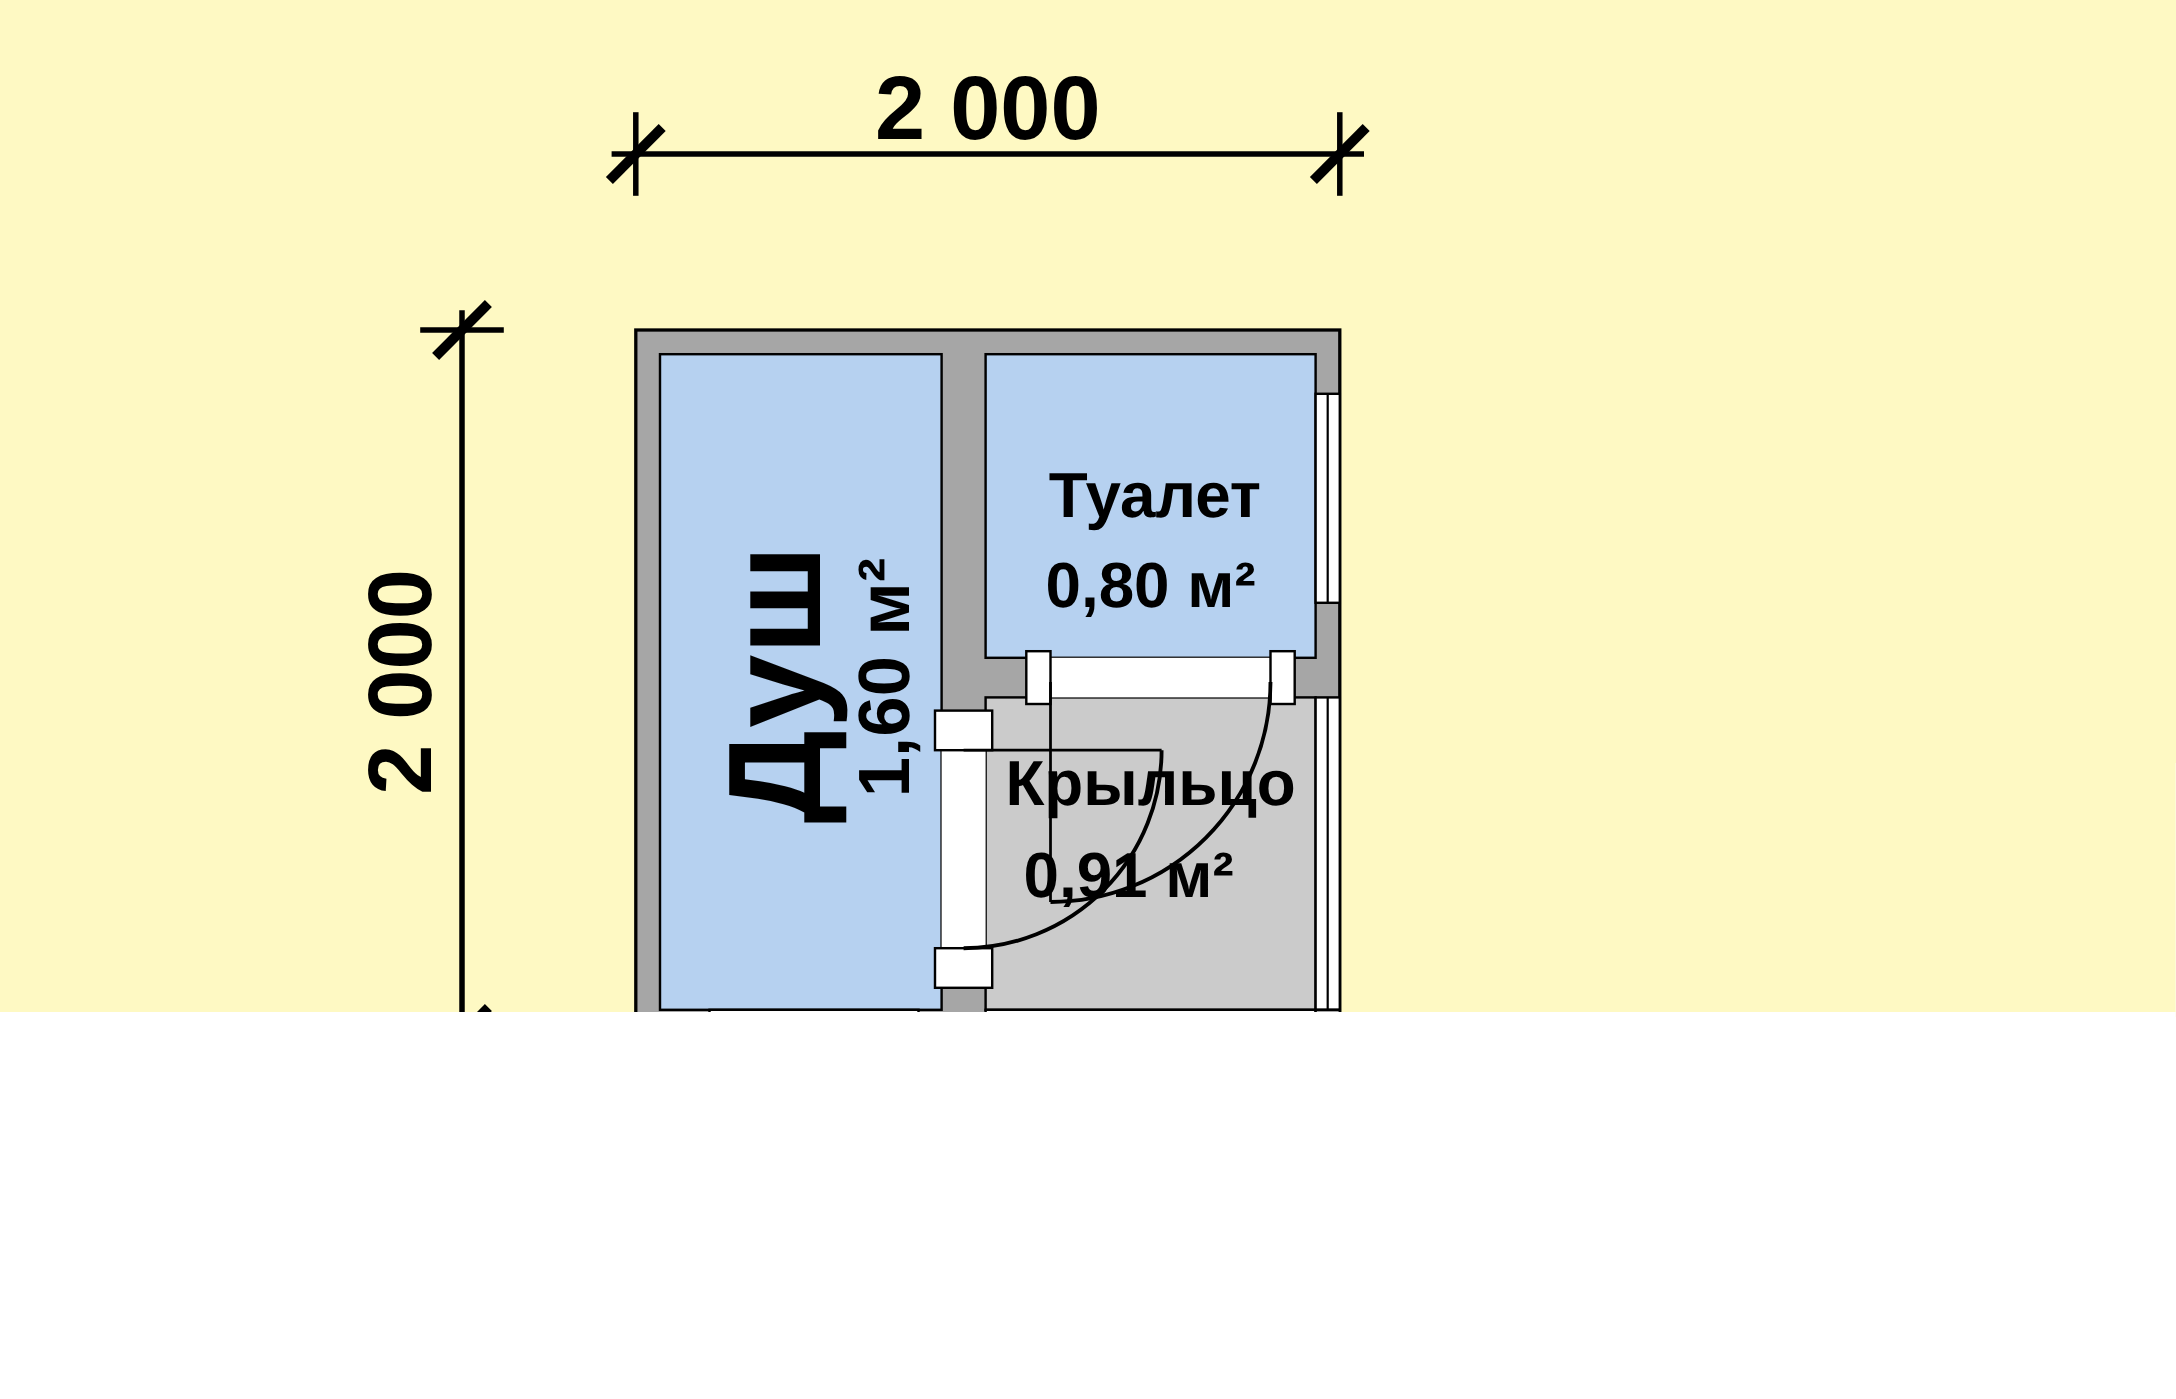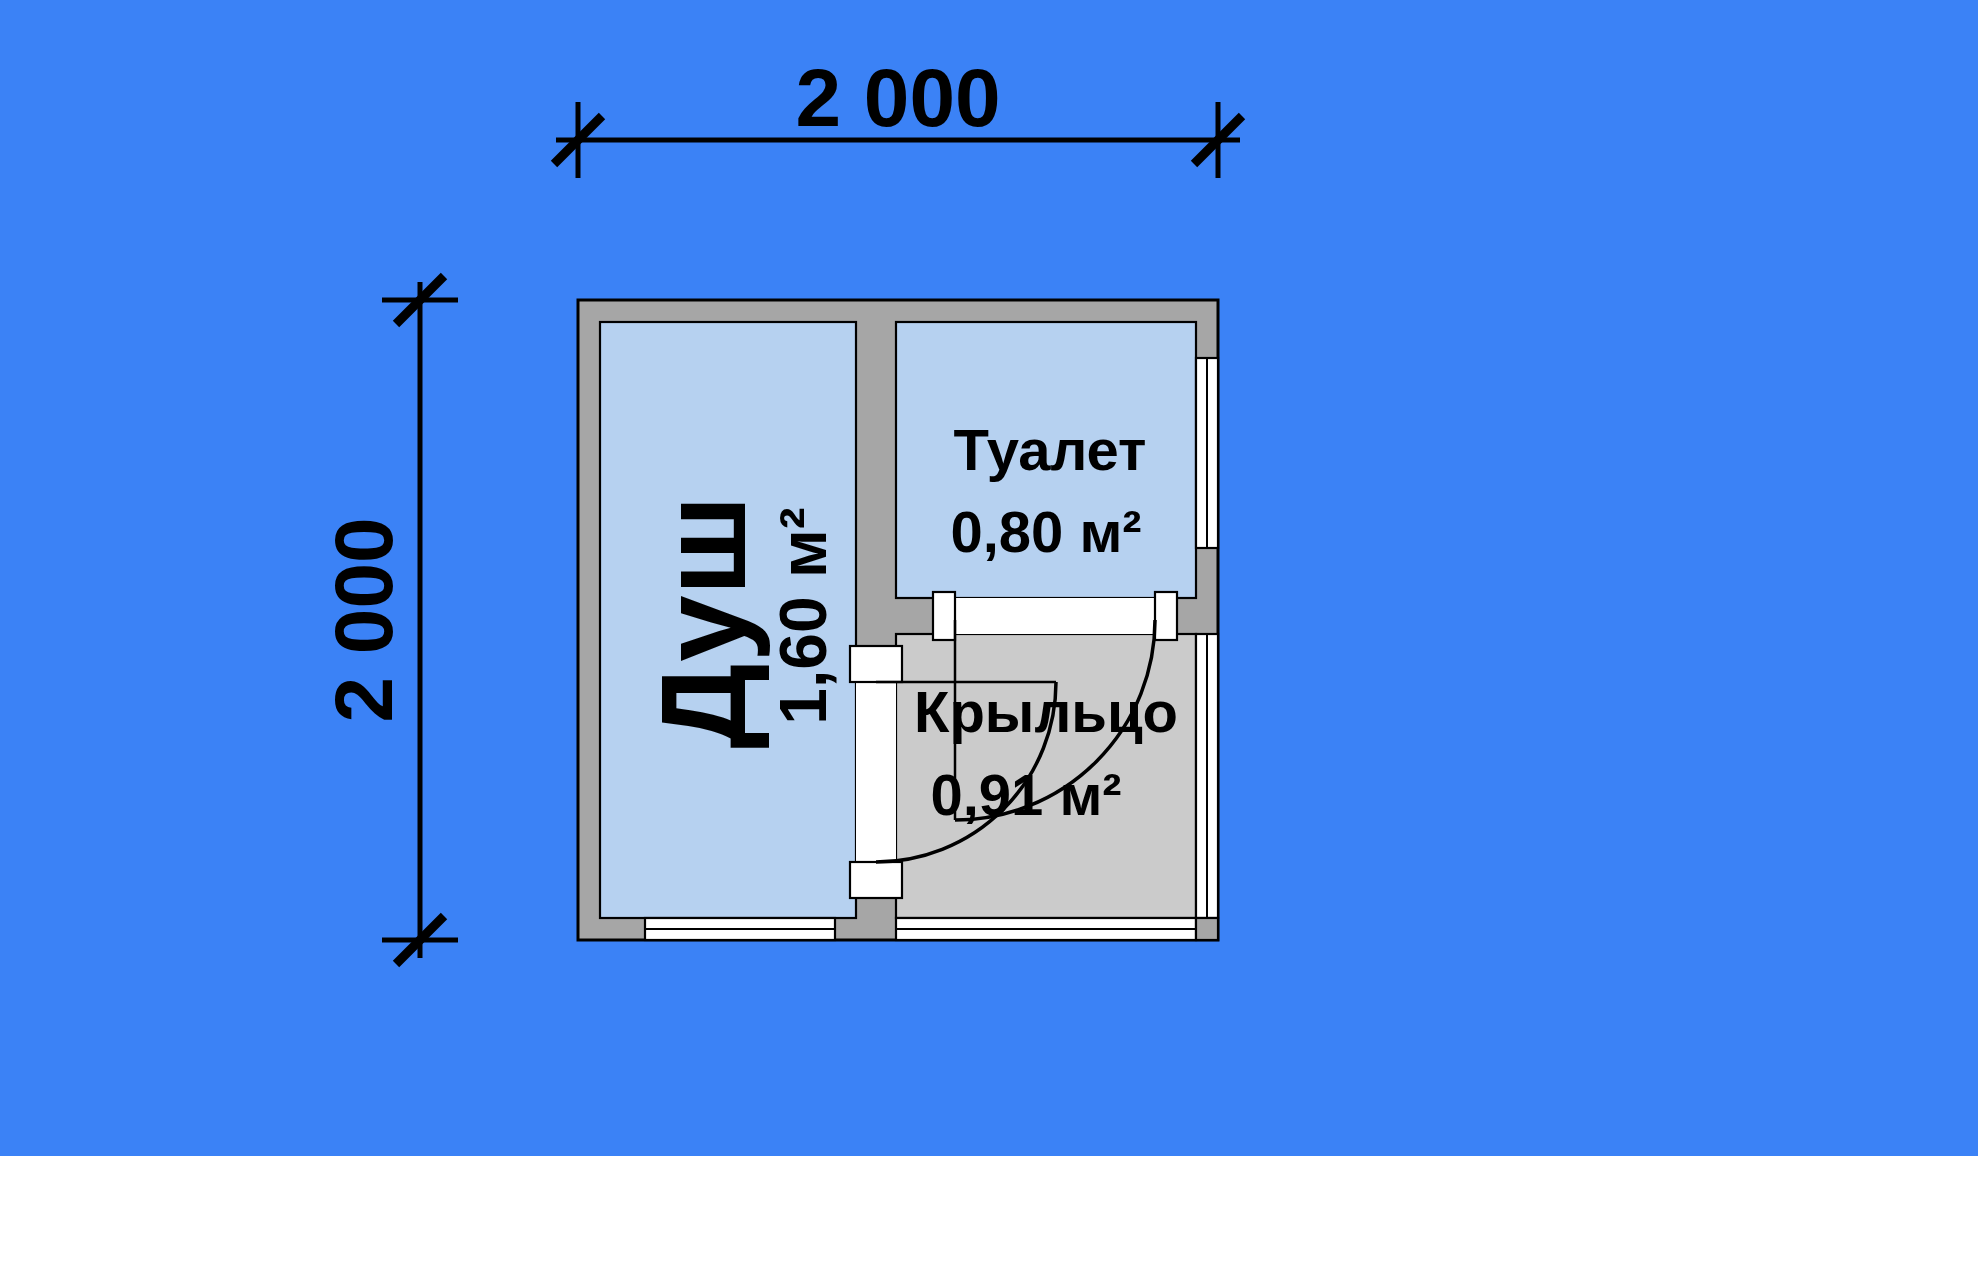--- a/index.html
+++ b/index.html
@@ -1,16 +1,16 @@
 <!DOCTYPE html>
 <html><head>
 <meta charset="utf-8">
 <style>
   html,body{margin:0;padding:0;background:#ffffff;}
-  .canvas{position:relative;width:1978px;height:1156px;background:#3b82f6;overflow:hidden;}
+  .canvas{position:relative;width:1978px;height:920px;background:#fef9c3;overflow:hidden;}
   svg{display:block;}
   text{font-family:"Liberation Sans","DejaVu Sans",sans-serif;font-weight:700;fill:#000;text-anchor:middle;}
   .t-dim{font-size:82px;}
   .t-room-lg{font-size:120px;}
   .t-area-lg{font-size:66px;}
   .t-room{font-size:58px;}
   .s3{stroke:#000;stroke-width:3;}
   .s2{stroke:#000;stroke-width:2.2;}
   .white{fill:#ffffff;}
   .dimline{stroke:#000;stroke-width:5;}

